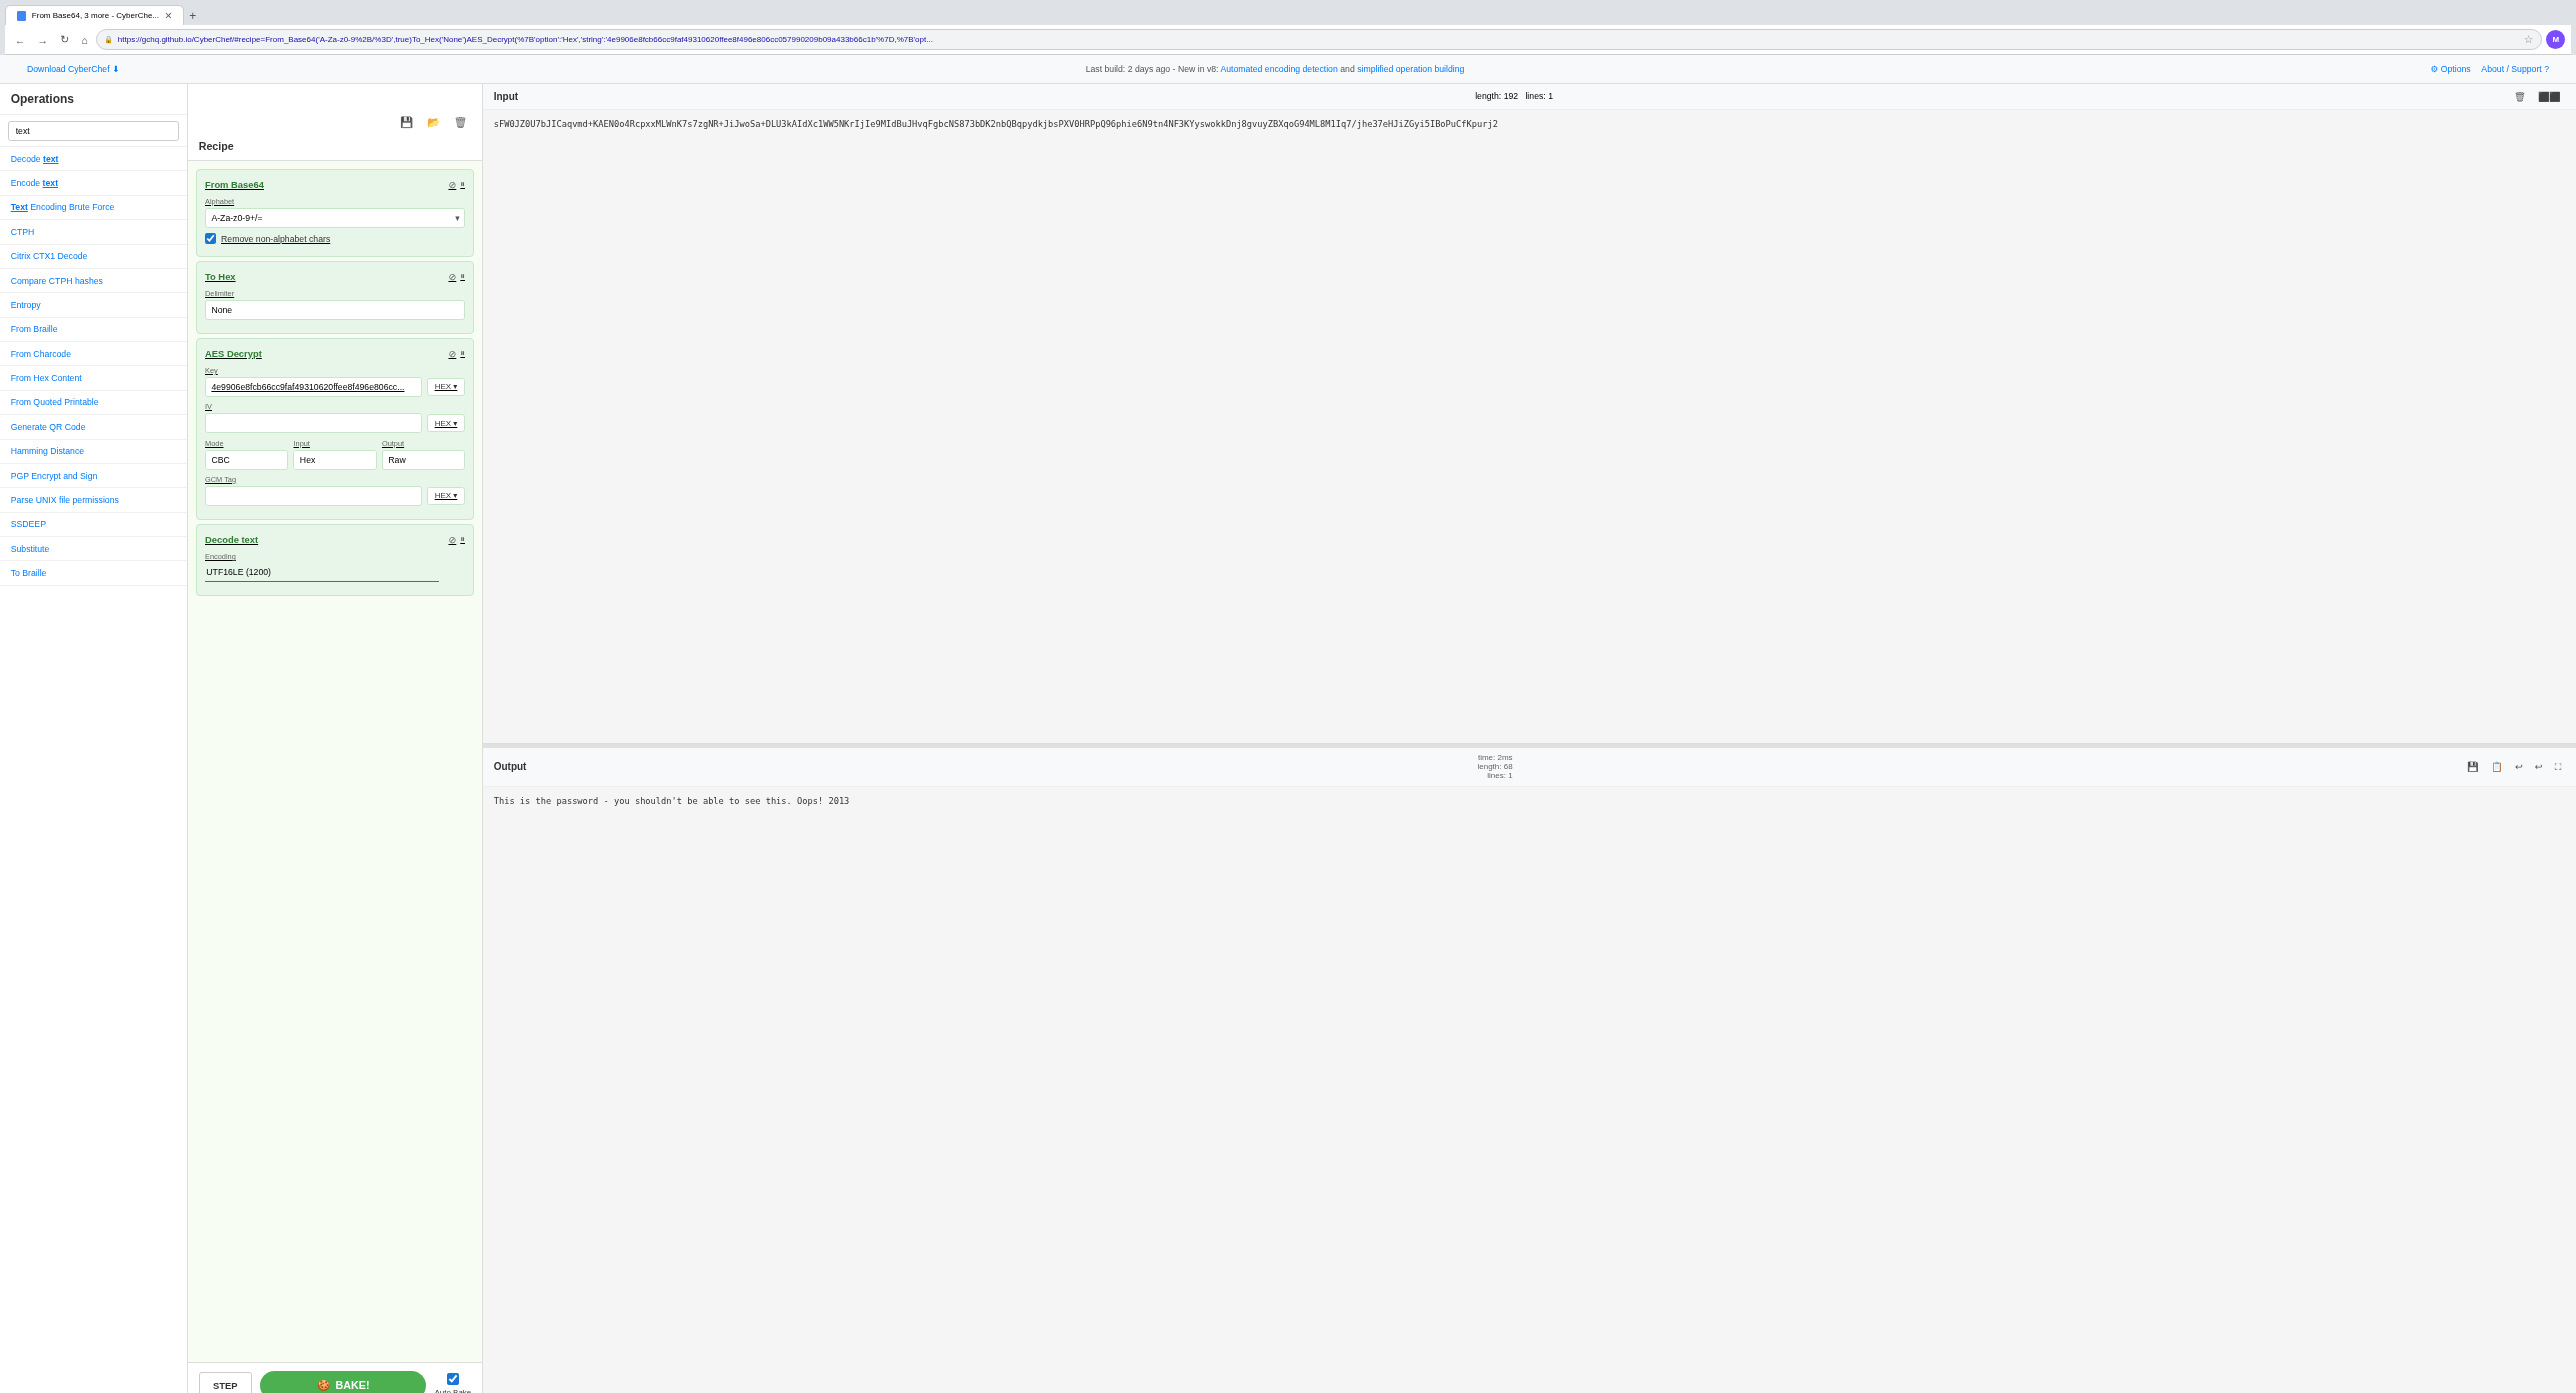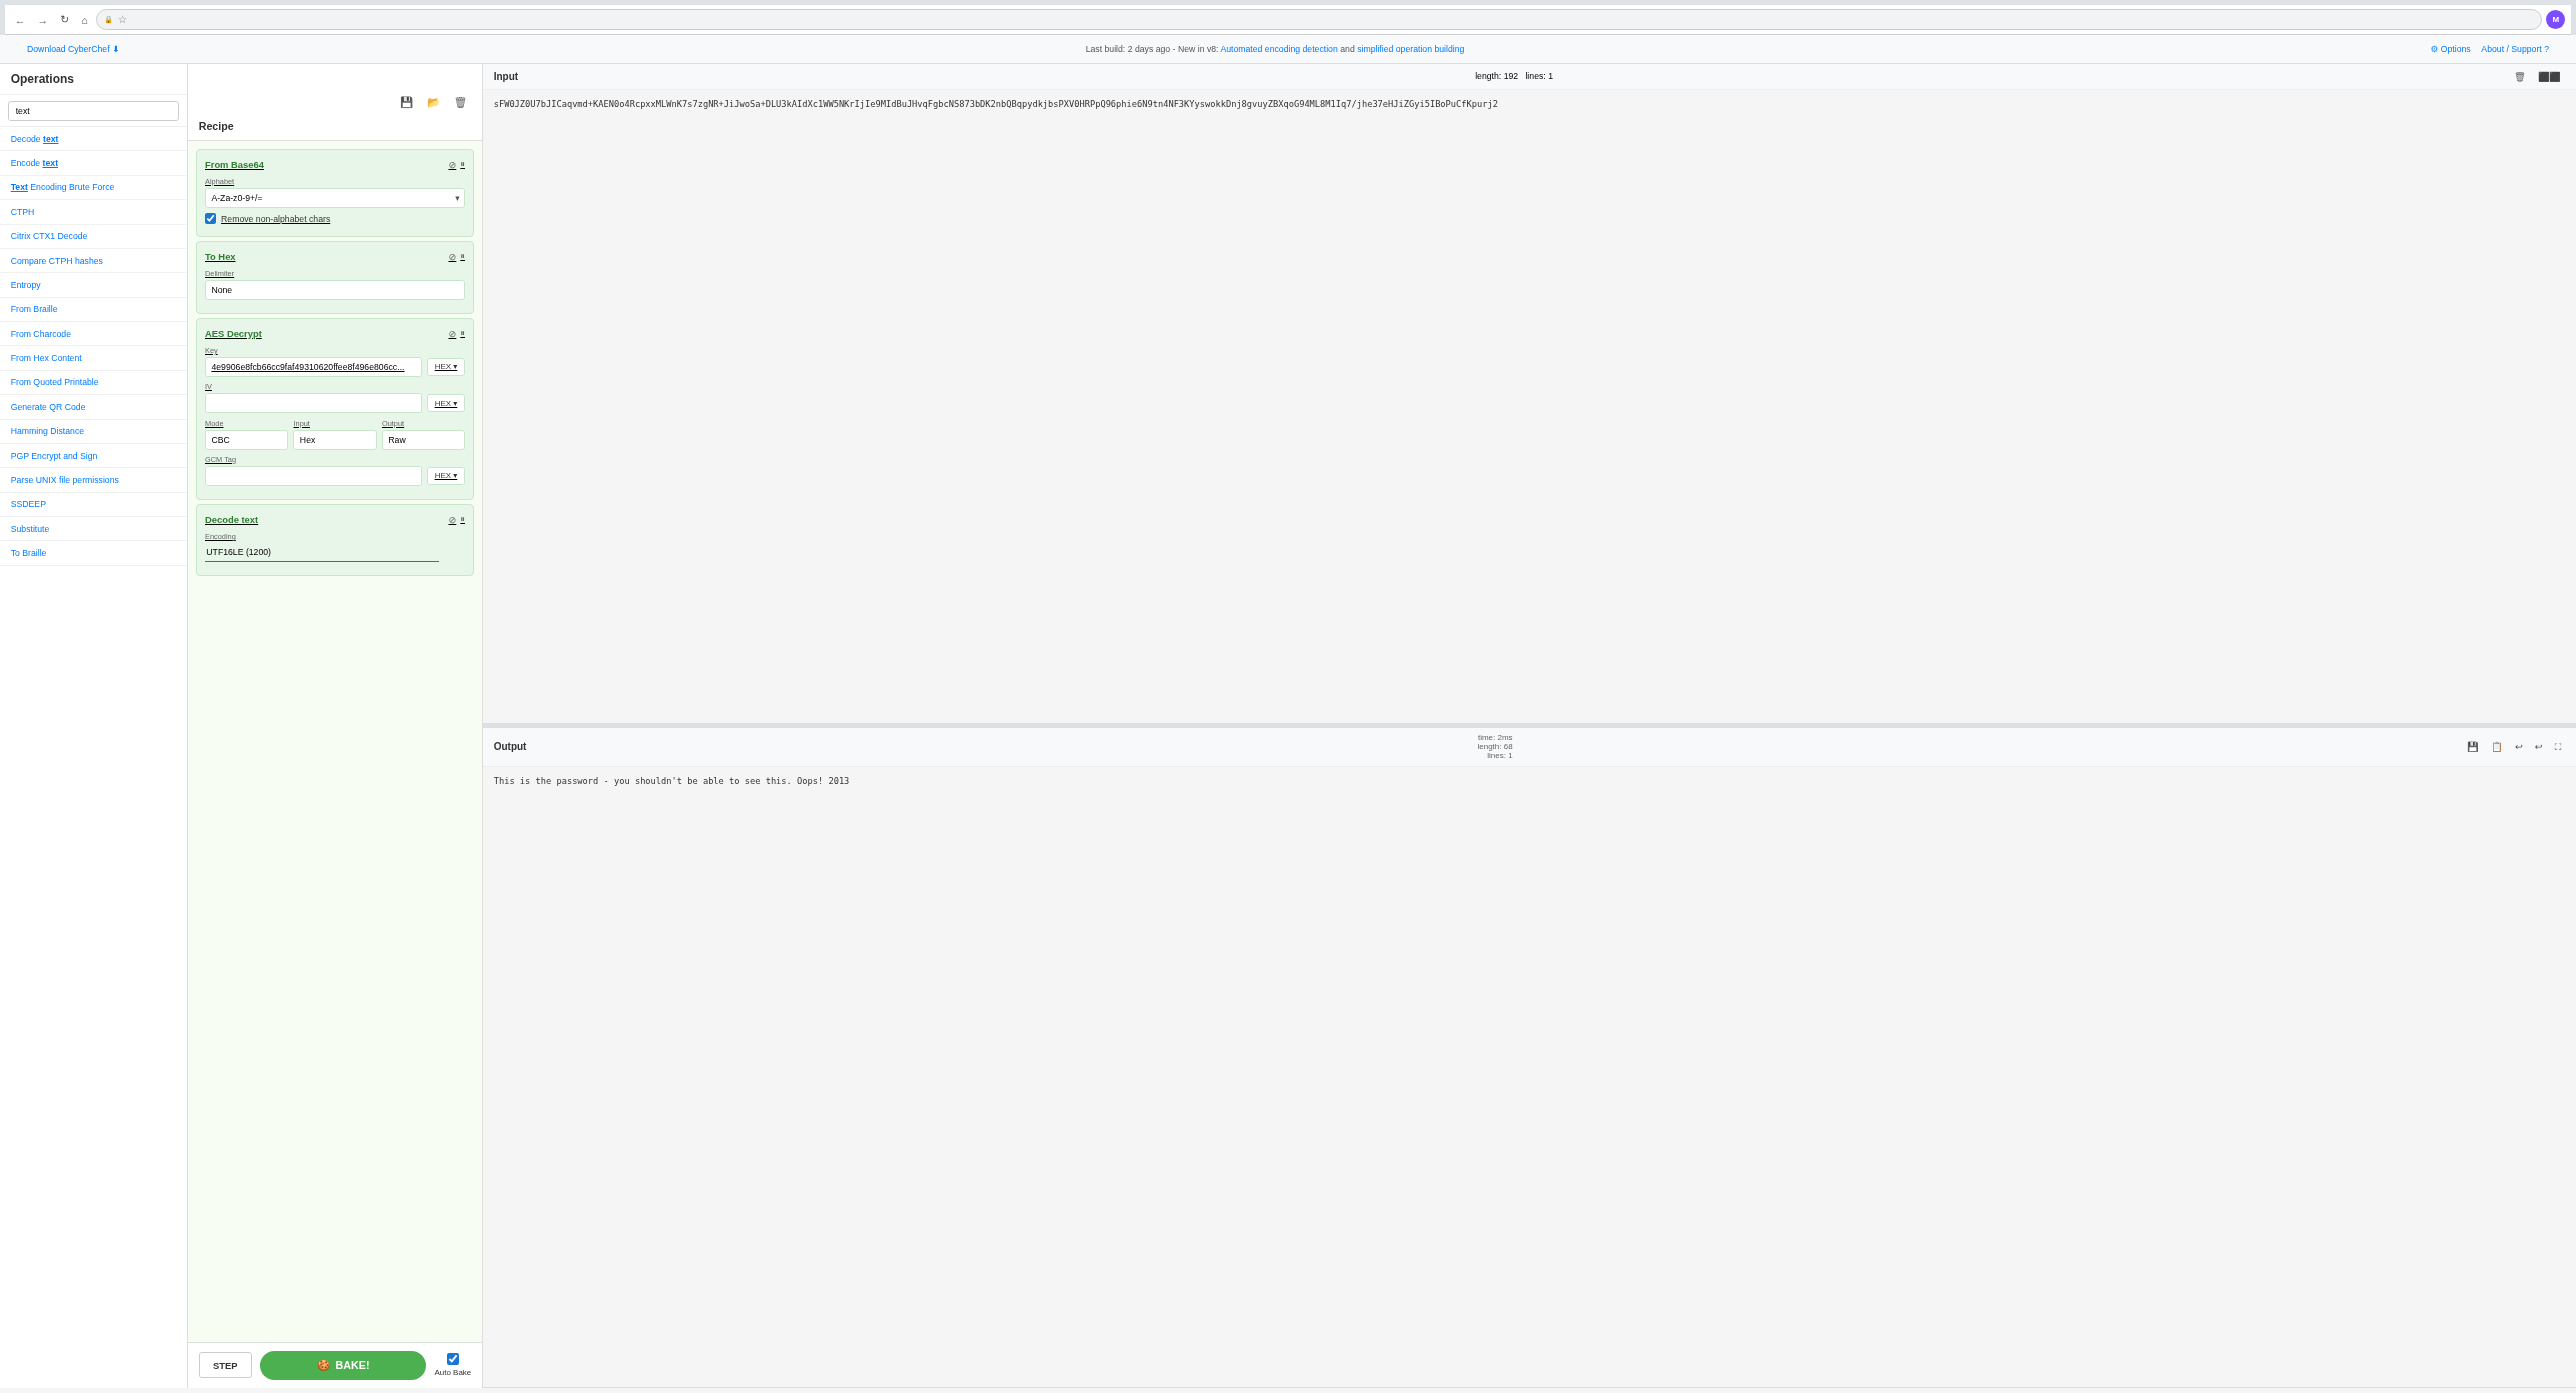--- a/index.html
+++ b/index.html
@@ -134,27 +134,36 @@
 
     
     ::-webkit-scrollbar { width: 4px; height: 4px; }
     ::-webkit-scrollbar-track { background: #f1f1f1; }
     ::-webkit-scrollbar-thumb { background: #bbb; border-radius: 2px; }
   </style>
 </head>
 <body>
 
 <div class="browser-chrome">
+  <div class="tab-bar">
+    <div class="tab">
+      <div class="favicon"></div>
+      <span>From Base64, 3 more - CyberChe...</span>
+      <span class="close-tab">✕</span>
+    </div>
+    <button class="tab-new">+</button>
+  </div>
   <div class="browser-toolbar">
     <button class="nav-btn">←</button>
     <button class="nav-btn">→</button>
     <button class="nav-btn">↻</button>
     <button class="nav-btn">⌂</button>
     <div class="address-bar">
       <span class="lock">🔒</span>
+      <span class="address-text">https://gchq.github.io/CyberChef/#recipe=From_Base64('A-Za-z0-9%2B/%3D',true)To_Hex('None')AES_Decrypt(%7B'option':'Hex','string':'4e9906e8fcb66cc9faf49310620ffee8f496e806cc057990209b09a433b66c1b'%7D,%7B'opt...</span>
       <button class="star-btn">☆</button>
     </div>
     <button class="profile-btn">M</button>
   </div>
 </div>
 
 <div class="app-header">
   <a class="download-link">
     <span>Download CyberChef</span>
     <span>⬇</span>

